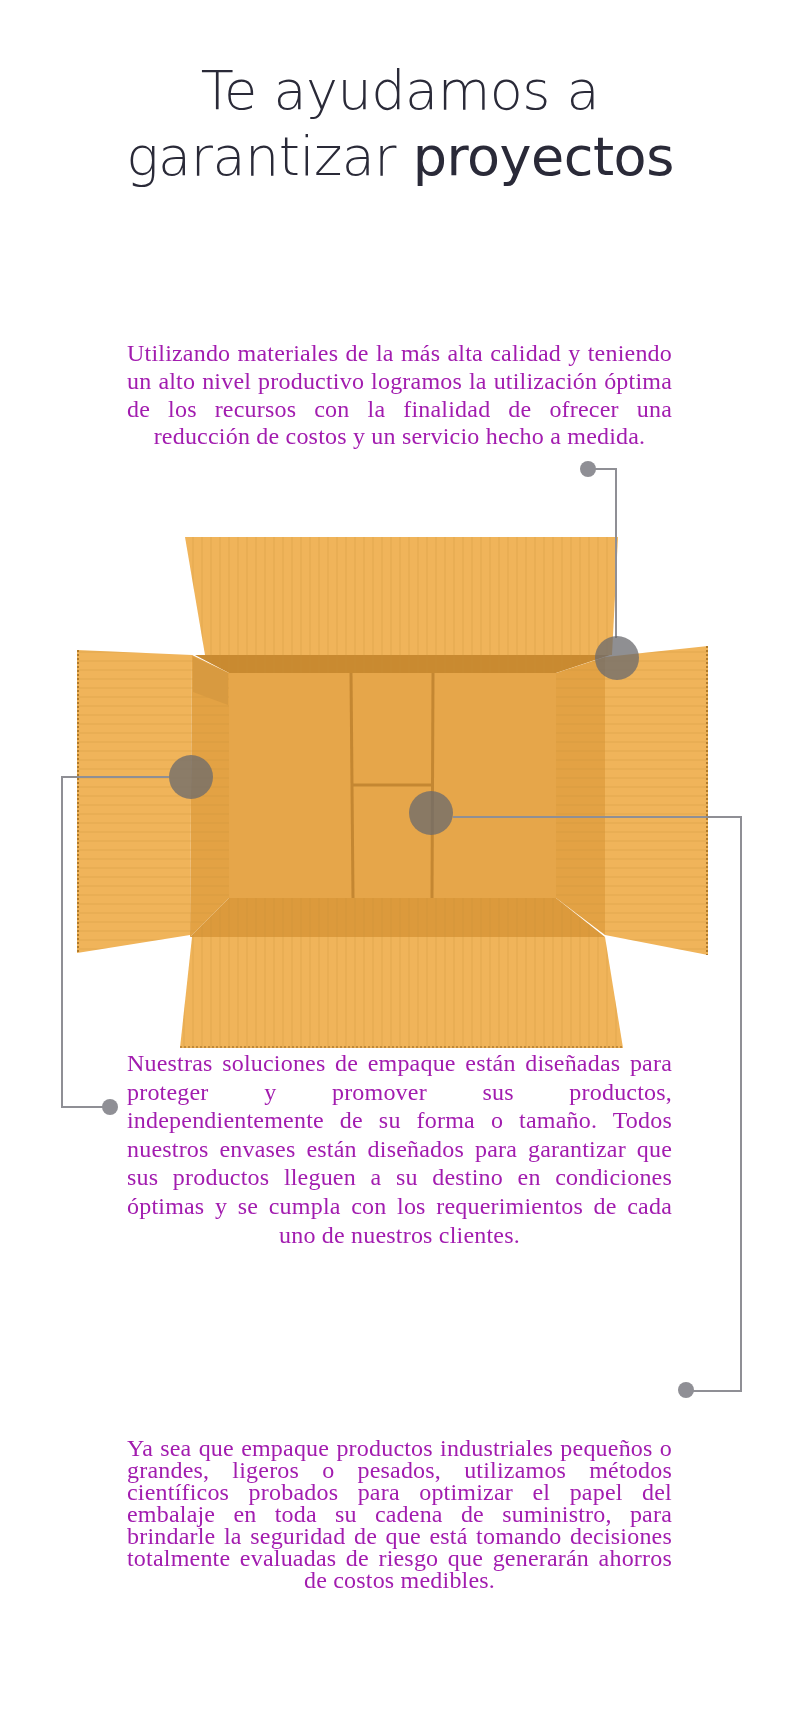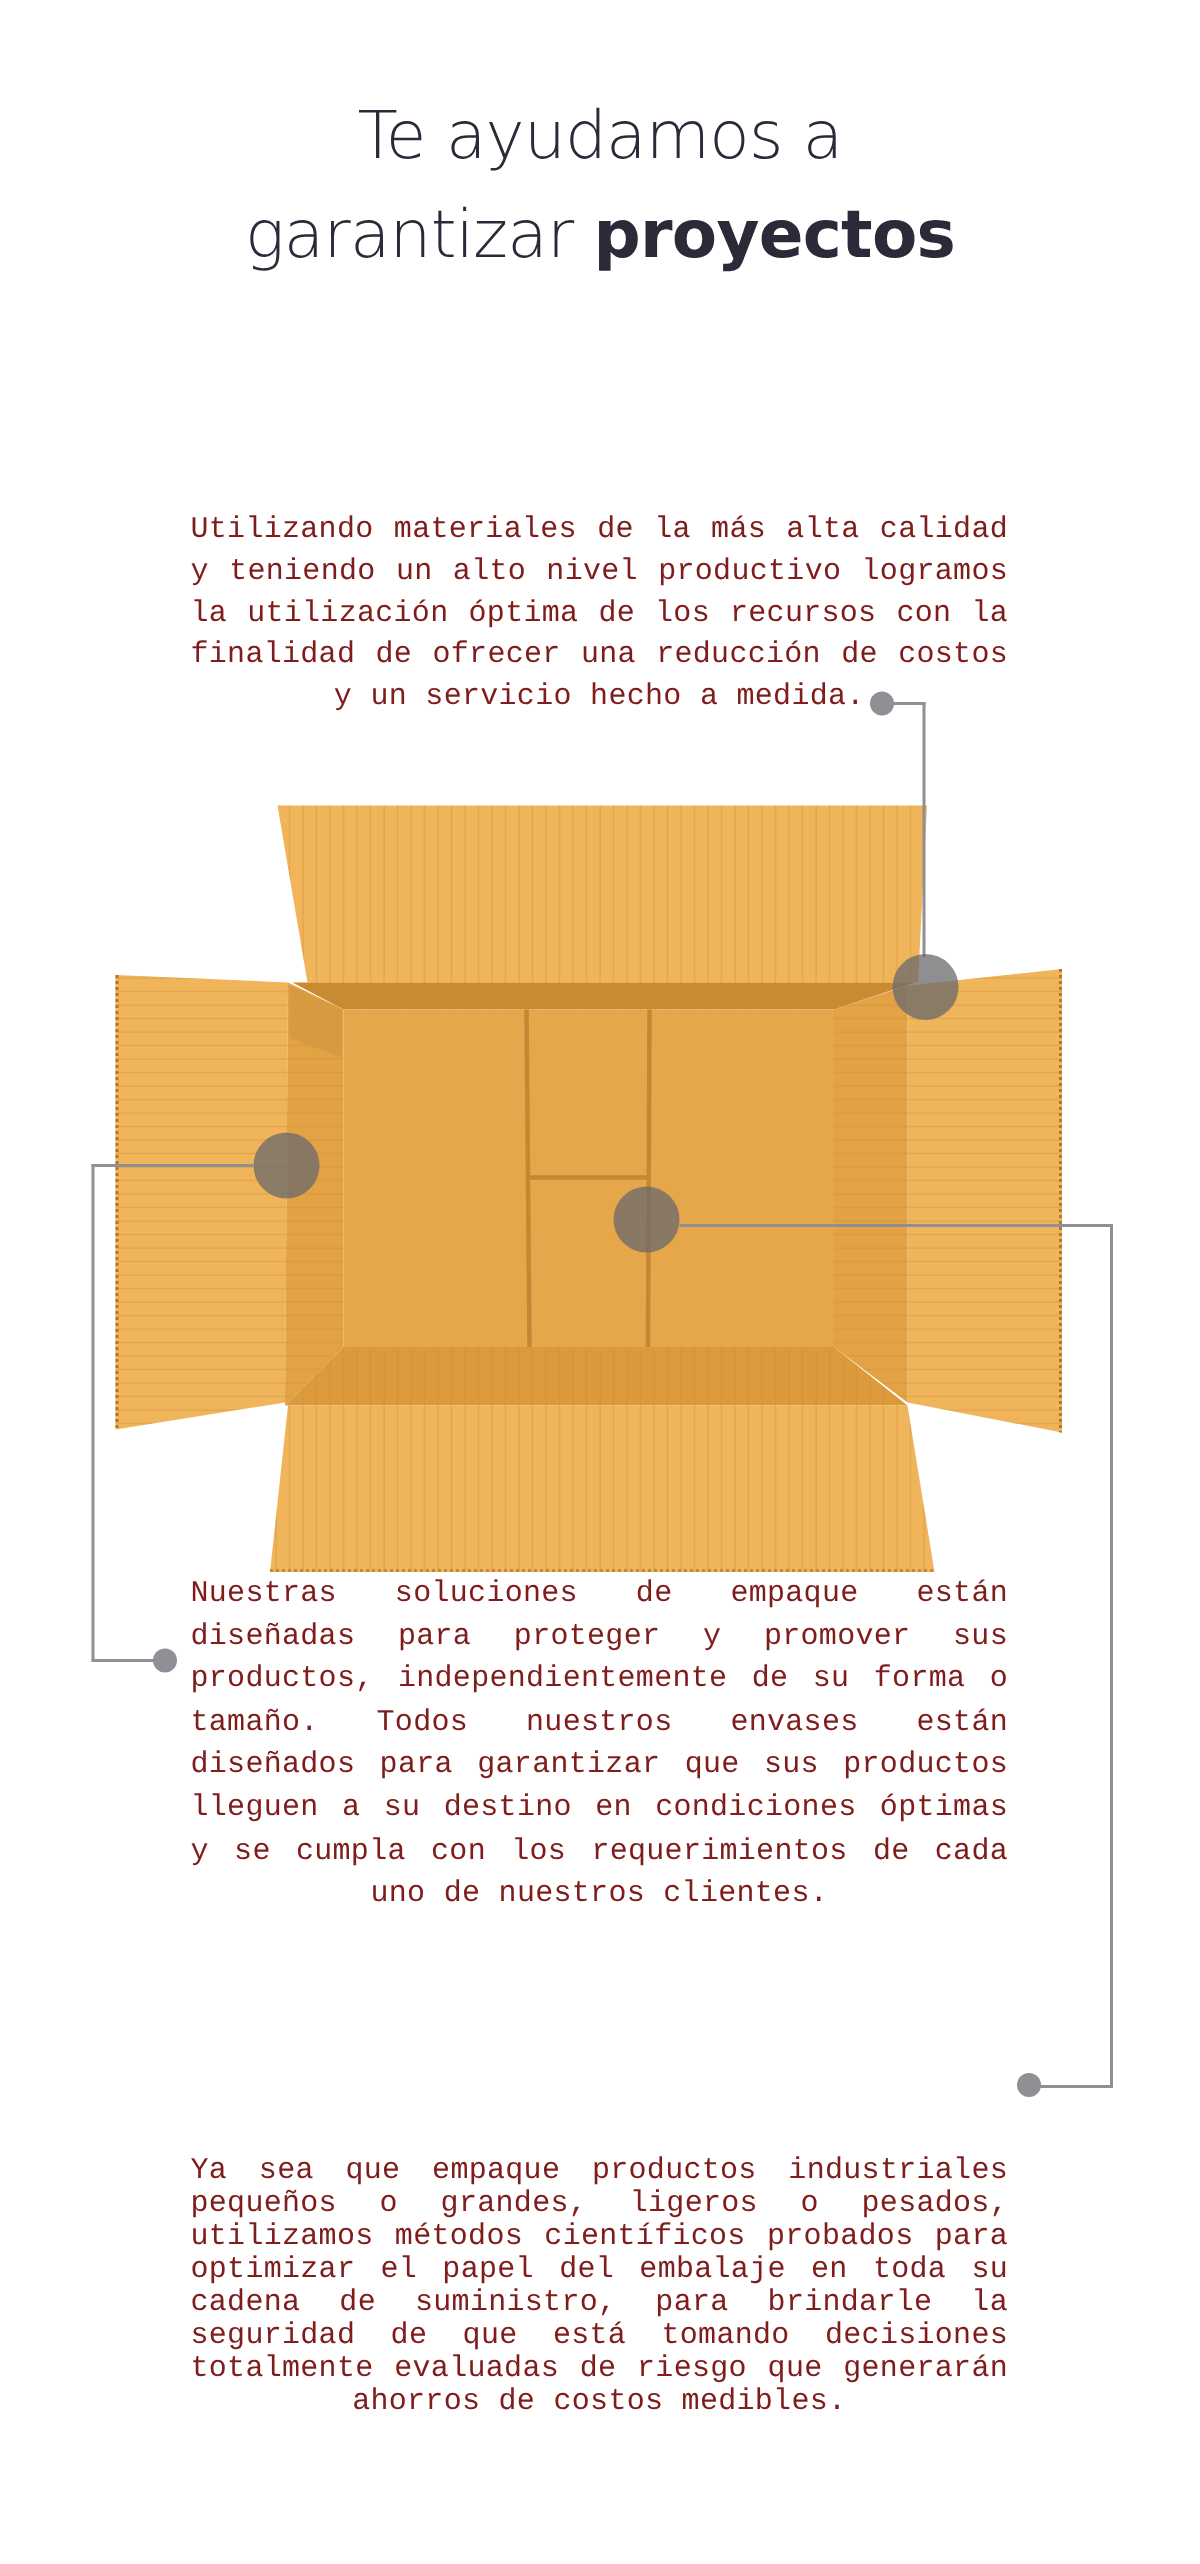--- a/index.html
+++ b/index.html
@@ -1,24 +1,24 @@
 <!DOCTYPE html>
 <html><head>
 <meta charset="utf-8">
 <style>
   html, body { margin: 0; padding: 0; background: #ffffff; }
   body { width: 800px; height: 1709px; position: relative; overflow: hidden;
          font-family: "DejaVu Sans", sans-serif; color: #2a2a38; }
   .title { position: absolute; left: 0; top: 58px; width: 800px; text-align: center;
-           font-size: 44px; line-height: 66px; font-weight: 300; letter-spacing: -0.5px;
+           font-size: 54px; line-height: 66px; font-weight: 300; letter-spacing: -0.5px;
            color: #2a2a38; margin: 0; }
-  .title b { font-weight: 700; }
-  .para { position: absolute; left: 127px; width: 545px; font-size: 20px; line-height: 27.8px;
-          text-align: justify; text-align-last: center; color: #7f1d1d; margin: 0;
-          font-family: Liberation Mono, monospace; letter-spacing: 0.2px; }
+  .title b { font-weight: 400; }
+  .para { position: absolute; left: 127px; width: 545px; font-size: 24px; line-height: 27.8px;
+          text-align: justify; text-align-last: center; color: #a21caf; margin: 0;
+          font-family: Liberation Serif, serif; letter-spacing: 0.2px; }
   #p1 { top: 340px; }
   #p2 { top: 1049px; line-height: 28.6px; }
   #p3 { top: 1437px; line-height: 22px; }
   .line { position: absolute; background: #8f8f95; }
   .dot { position: absolute; border-radius: 50%; background: #8f8f95; }
   .hot { position: absolute; border-radius: 50%; background: rgba(105,105,110,0.75); cursor: pointer; }
   svg.box { position: absolute; left: 0; top: 520px; }
 </style>
 </head>
 <body>

